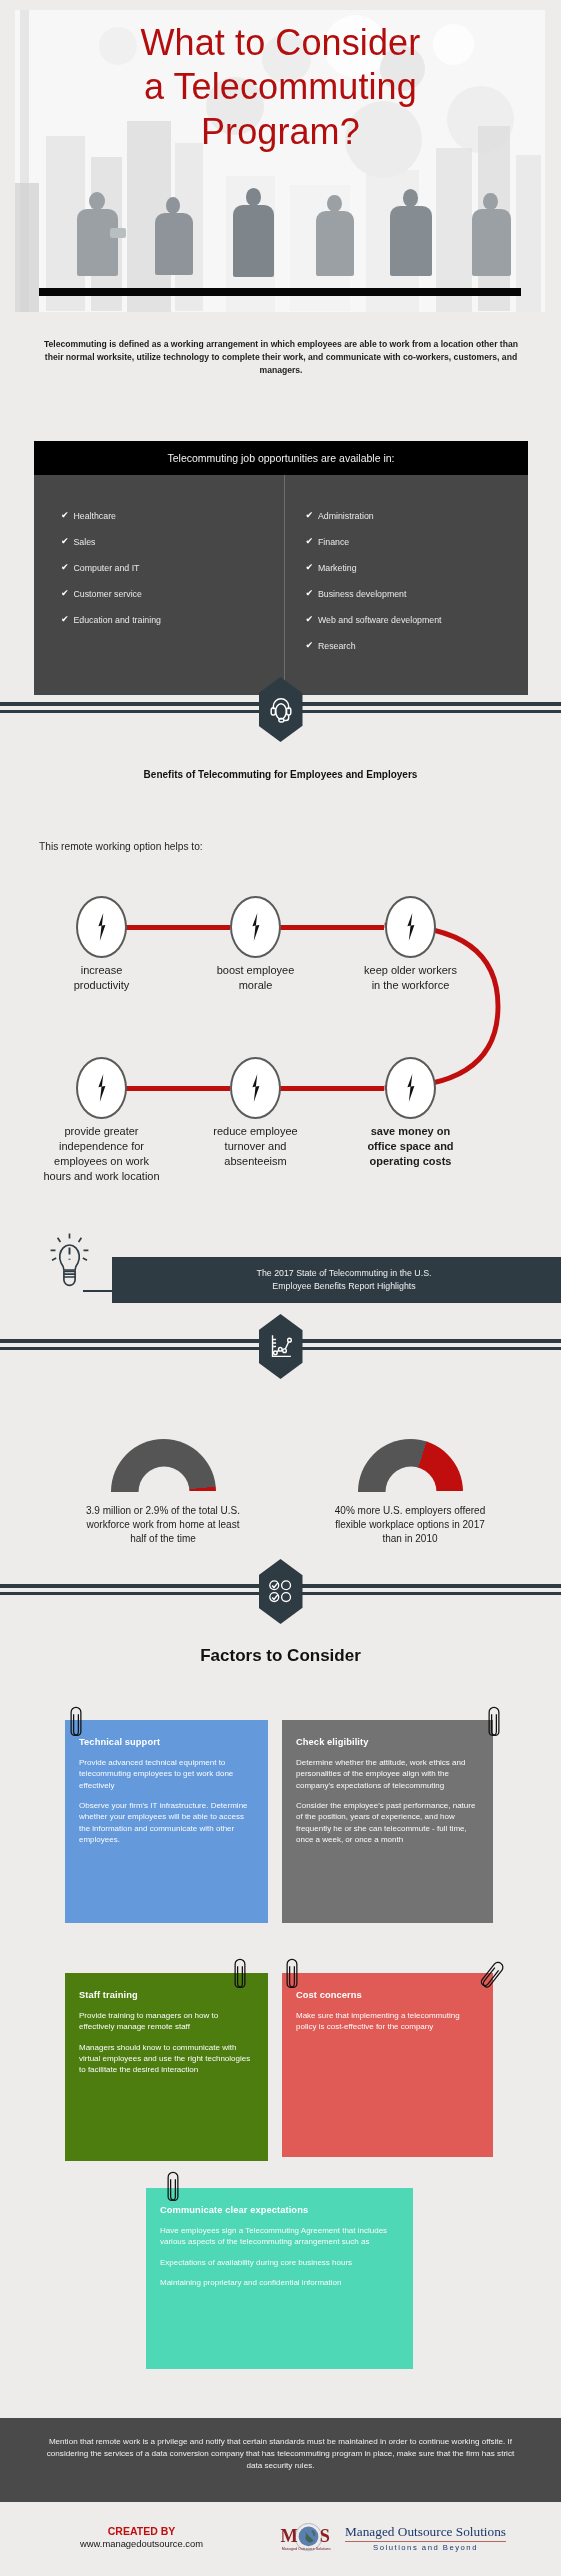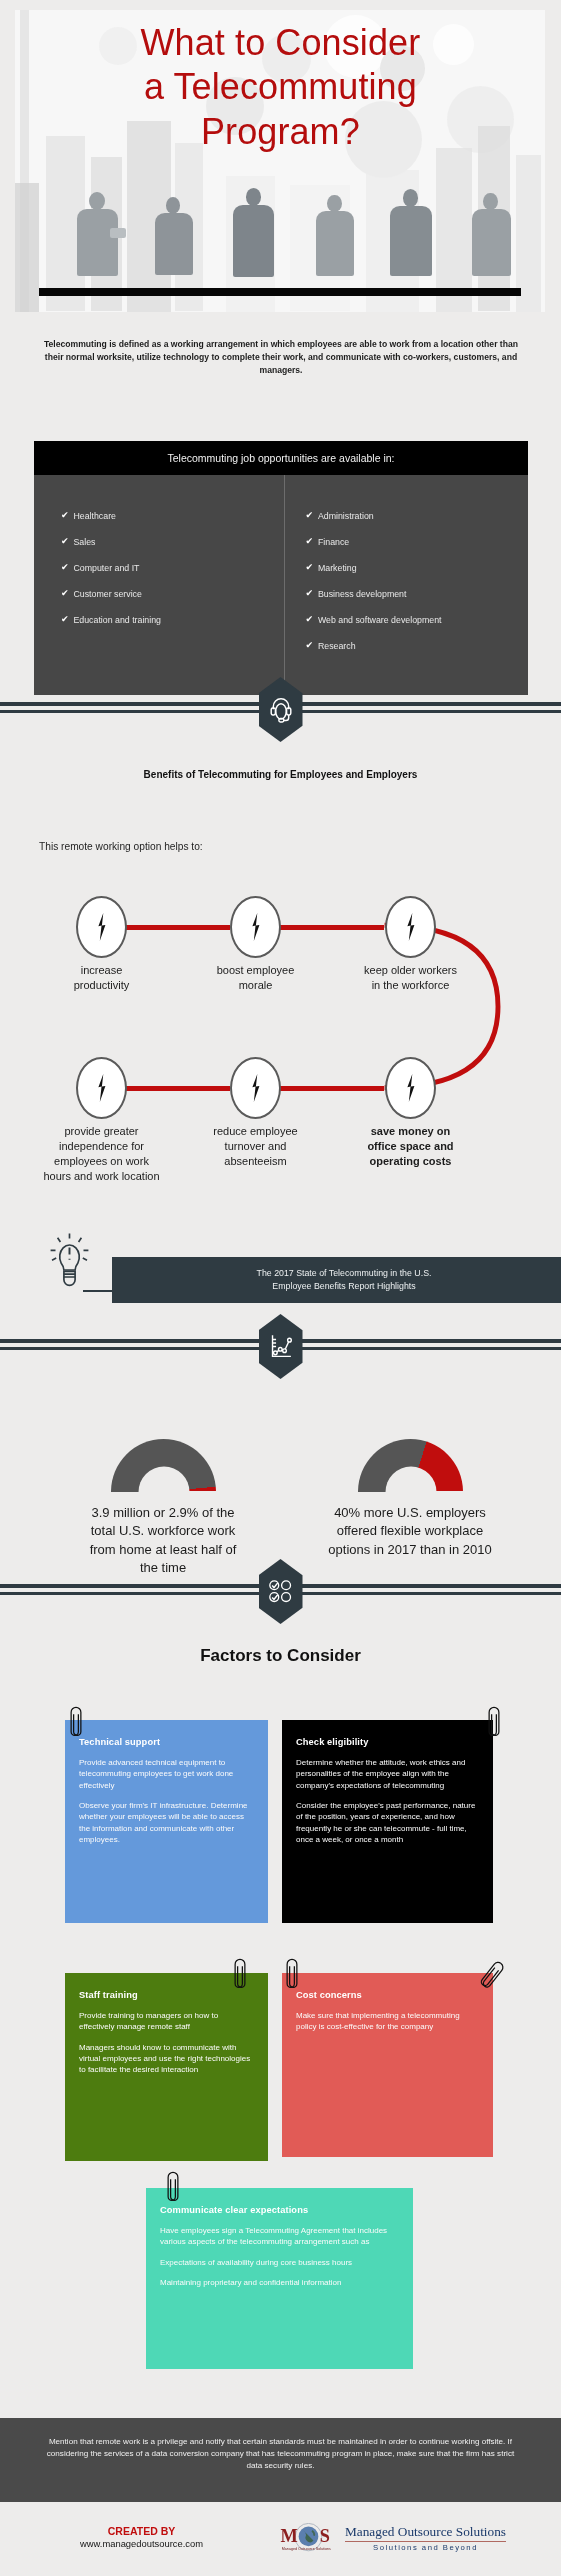--- a/index.html
+++ b/index.html
@@ -104,21 +104,21 @@
   .gauge { position:absolute; width:105px; height:53px; overflow:hidden; }
   .gauge .arc {
     width:105px; height:105px; border-radius:50%;
   }
   .gauge .hole {
     position:absolute; left:50%; top:53px; transform:translate(-50%,-50%);
     width:51px; height:51px; border-radius:50%; background:#edeceb;
   }
   .gauge-cap {
     position:absolute; width:168px; text-align:center;
-    font-size:13px; line-height:1.42; color:#1c1c1c;
+    font-size:10px; line-height:1.42; color:#1c1c1c;
   }
 
   
   .factors-title {
     position:absolute; left:0; width:561px; text-align:center;
     font-size:17px; font-weight:bold; color:#111;
   }
   .card { position:absolute; color:#ffffff; padding:17px 14px 12.6px 14px; }
   .card h4 { font-size:9.3px; font-weight:bold; margin-bottom:9.8px; letter-spacing:0.1px; }
   .card p { font-size:8px; line-height:1.42; margin-bottom:9px; color:#fbfbfb; }
@@ -425,21 +425,21 @@
   <div class="card" style="left:65px;top:1720px;width:203px;height:203px;background:#6499db;">
     <svg class="clip" style="left:4.2px;top:-14px;" viewBox="0 0 20 46" fill="none" stroke="#111" stroke-width="1.8">
       <path d="M10 2 a7 7 0 0 1 7 7 v28 a5.2 5.2 0 0 1 -10.4 0 V12"></path>
       <path d="M10 2 a7 7 0 0 0 -7 7 v28 a5.2 5.2 0 0 0 10.4 0 V12"></path>
     </svg>
     <h4>Technical support</h4>
     <p>Provide advanced technical equipment to telecommuting employees to get work done effectively</p>
     <p>Observe your firm's IT infrastructure. Determine whether your employees will be able to access the information and communicate with other employees.</p>
   </div>
 
-  <div class="card" style="left:282px;top:1720px;width:211px;height:203px;background:#000000;">
+  <div class="card" style="left:282px;top:1720px;width:211px;height:203px;background:#737373;">
     <svg class="clip" style="left:205px;top:-14px;" viewBox="0 0 20 46" fill="none" stroke="#111" stroke-width="1.8">
       <path d="M10 2 a7 7 0 0 1 7 7 v28 a5.2 5.2 0 0 1 -10.4 0 V12"></path>
       <path d="M10 2 a7 7 0 0 0 -7 7 v28 a5.2 5.2 0 0 0 10.4 0 V12"></path>
     </svg>
     <h4>Check eligibility</h4>
     <p>Determine whether the attitude, work ethics and personalities of the employee align with the company's expectations of telecommuting</p>
     <p>Consider the employee's past performance, nature of the position, years of experience, and how frequently he or she can telecommute - full time, once a week, or once a month</p>
   </div>
 
   <div class="card" style="left:65px;top:1973px;width:203px;height:188px;background:#4d7c0f;">

